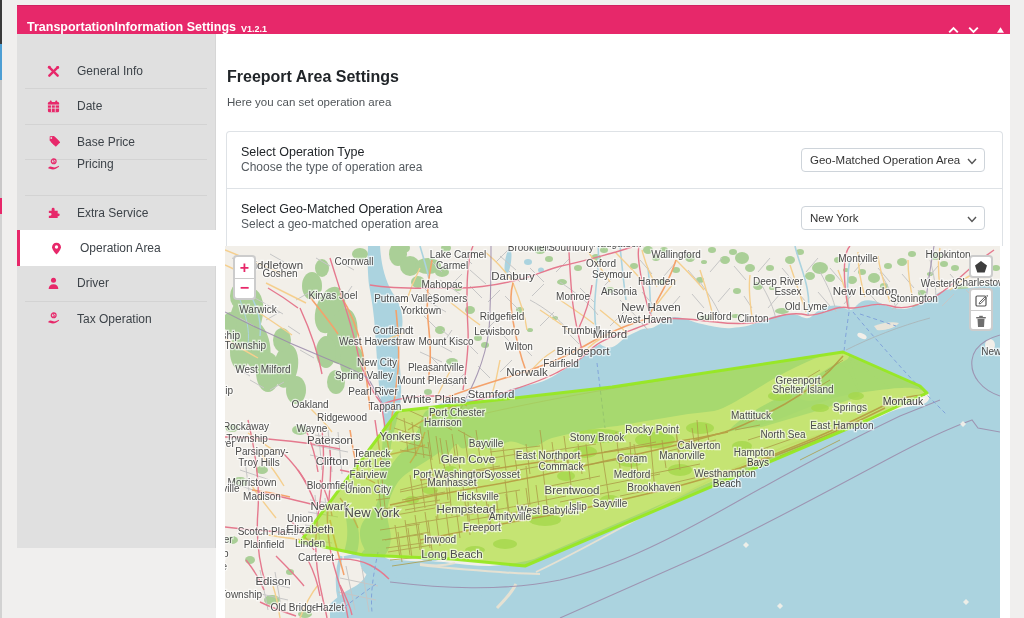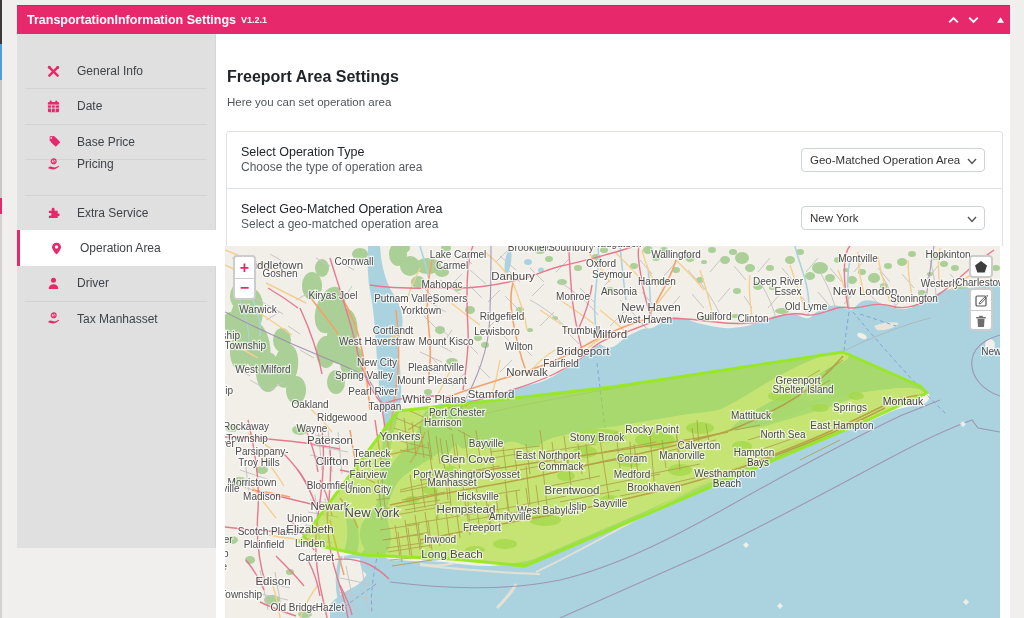--- a/index.html
+++ b/index.html
@@ -1,17 +1,17 @@
 <!DOCTYPE html>
 <html><head><meta charset="utf-8">
 <style>
 *{margin:0;padding:0;box-sizing:border-box}
 body{width:1024px;height:618px;background:#f0efee;font-family:"Liberation Sans",sans-serif;overflow:hidden;position:relative}
 .abs{position:absolute}
-.hdr{left:17px;top:5px;width:993px;height:29px;background:#e7286a;border-top:1px solid #cf2160;color:#fff;display:flex;align-items:center;padding-left:10px}
+.hdr{left:17px;top:5px;width:993px;height:29px;background:#e7286a;border-top:1px solid #cf2160;color:#fff;display:flex;align-items:flex-end;padding-left:10px}
 .hdr b{font-size:12.5px;font-weight:bold}
 .hdr .ver{font-size:9px;font-weight:bold;margin-left:5px;margin-top:0}
 .hdr .right{margin-left:auto;margin-right:6px;display:flex;gap:9px;align-items:center}
 .sb{left:17px;top:34px;width:199px;height:514px;background:#e0e0e0;border-right:1px solid #d6d6d6}
 .panel{left:216px;top:34px;width:794px;height:584px;background:#fff}
 .item{position:absolute;left:0;width:199px;height:36px;font-size:12px;color:#3d4349;display:flex;align-items:center}
 .item .ic{position:absolute;left:30px;width:13px;height:13px}
 .item .tx{position:absolute;left:60px;top:50%;transform:translateY(-50%)}
 .sep{position:absolute;left:8px;right:8px;height:1px;background:#d3d3d3}
 .sel{background:#fff;border-left:3px solid #e7286a}
@@ -116,21 +116,21 @@
         </svg></span>
       <span class="tx">Driver</span>
     </div>
 <div class="sep" style="top:266.8px"></div>
 <div class="item" style="top:266.8px">
       <span class="ic"><svg viewBox="0 0 14 14">
           <circle cx="7.2" cy="3.6" r="2.6" fill="none" stroke="#e7286a" stroke-width="1.3"></circle>
           <text x="7.2" y="5.4" font-size="5" fill="#e7286a" text-anchor="middle" font-weight="bold">$</text>
           <path d="M1.5 10.2 C3 8.8 4.5 9.2 6 9.8 C7.5 10.4 9 10.2 10.5 9.4 L12.8 8.4 L12.9 9.4 L9.5 11.6 C7.5 12.6 5 12.4 3.2 11.6 L1.5 11.2 Z" fill="#e7286a"></path>
         </svg></span>
-      <span class="tx">Tax Manhasset</span>
+      <span class="tx">Tax Operation</span>
     </div>
 </div>
 <div class="abs panel"></div>
 <h1>Freeport Area Settings</h1>
 <div class="sub">Here you can set operation area</div>
 <div class="box"></div>
 <div class="rowdiv"></div>
 <div class="blab" style="top:145px">Select Operation Type</div>
 <div class="glab" style="top:160px">Choose the type of operation area</div>
 <div class="blab" style="top:202px">Select Geo-Matched Operation Area</div>

